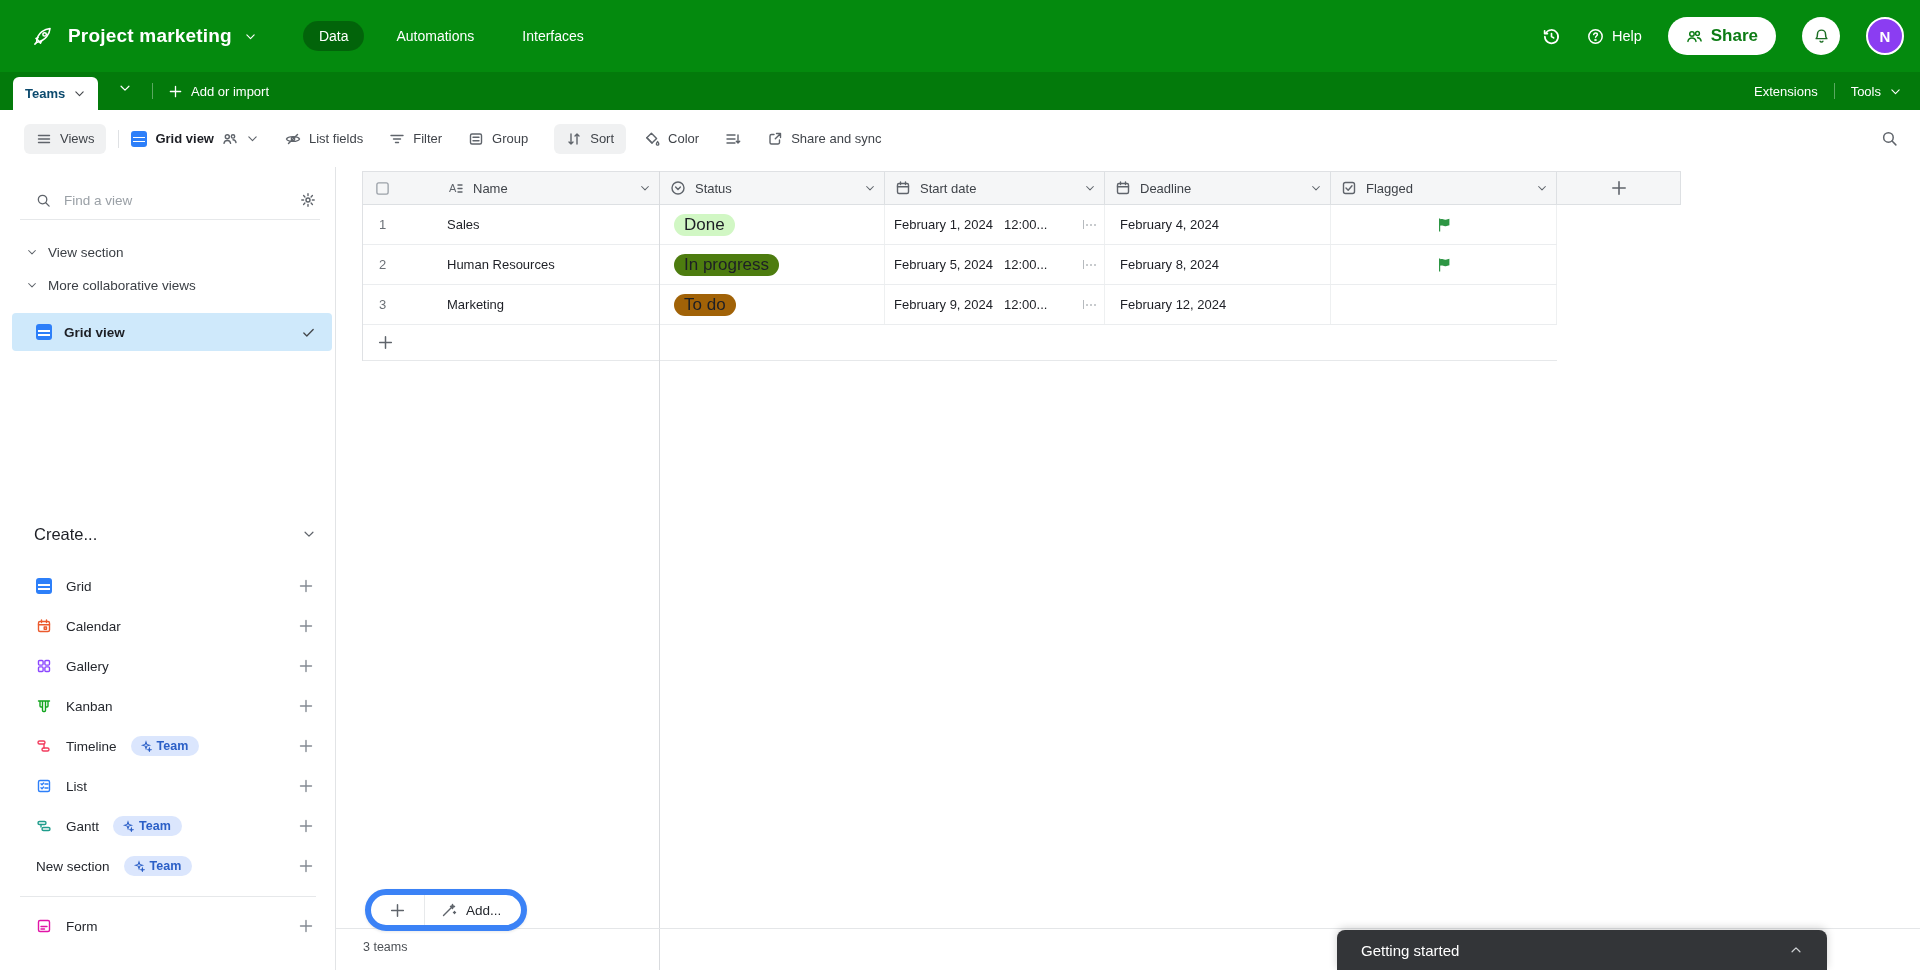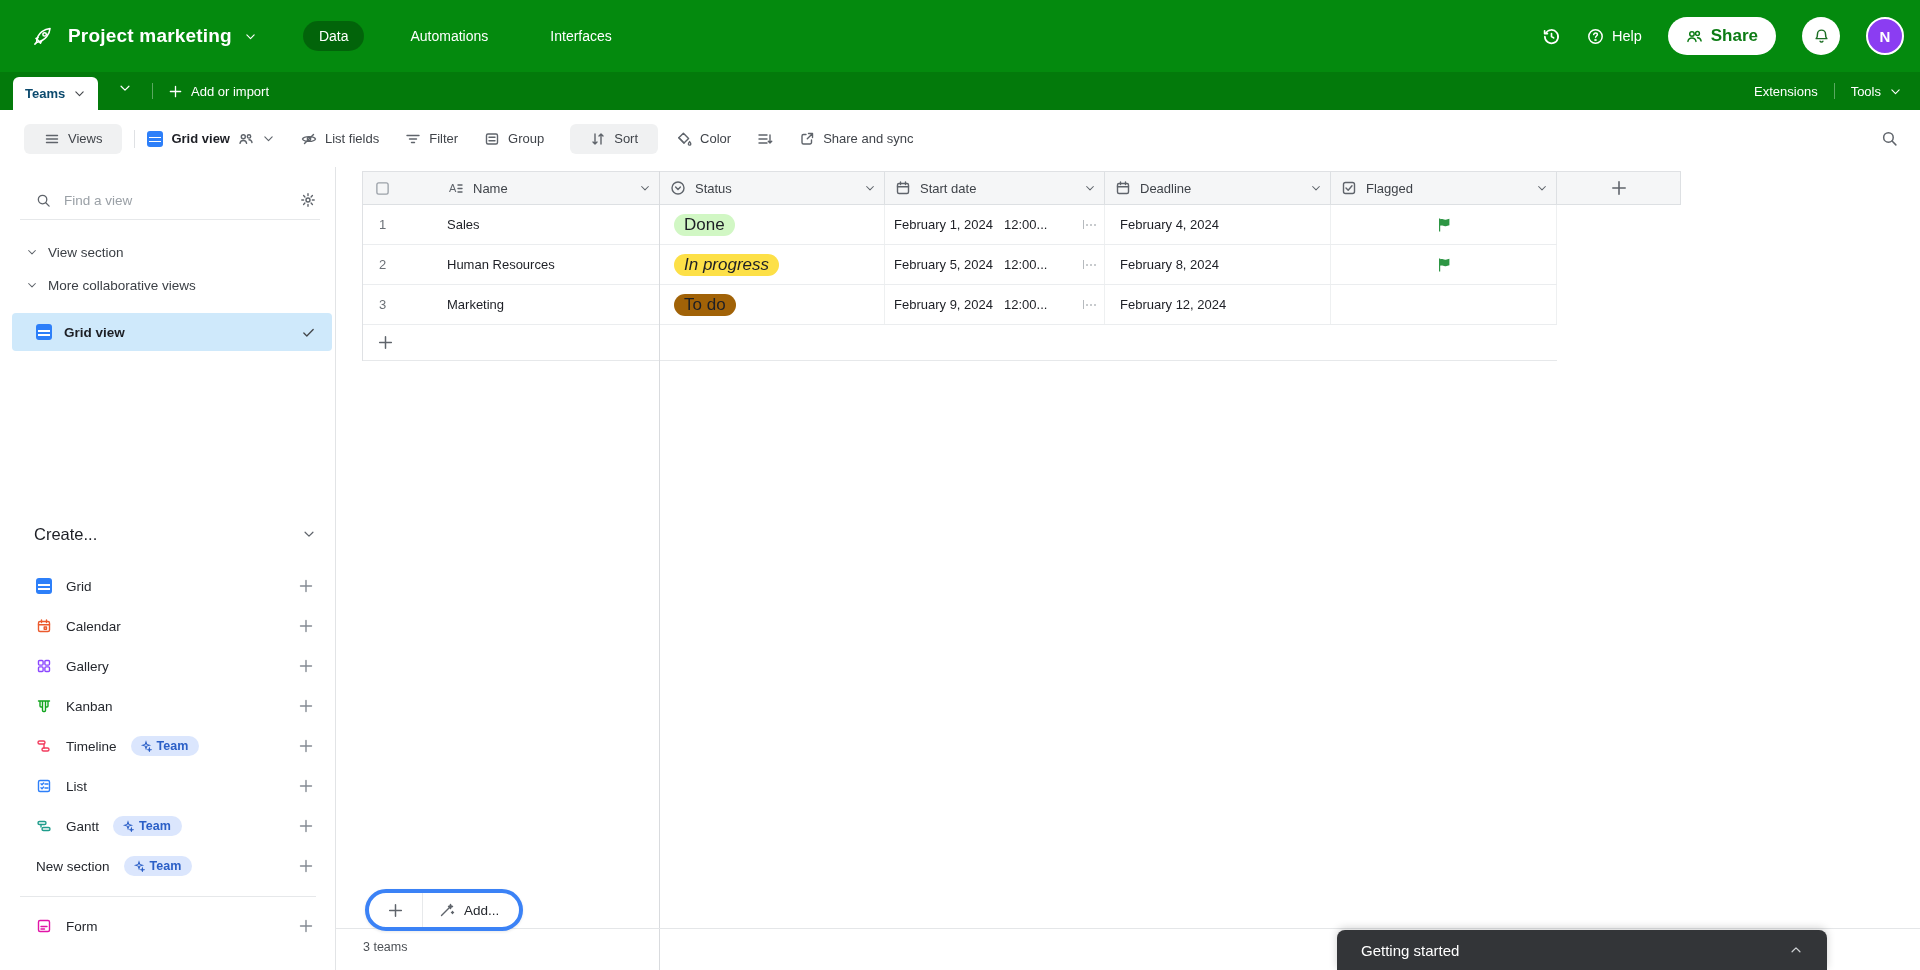--- a/index.html
+++ b/index.html
@@ -6,21 +6,21 @@
   html,body{width:1920px;height:970px;font-family:"Liberation Sans",sans-serif;background:#fff;overflow:hidden}
   #app{position:relative;width:1920px;height:970px}
   .ic{width:16px;height:16px;stroke:#5f646b;fill:none;stroke-width:1.4;stroke-linecap:round;stroke-linejoin:round;flex:none}
   .ic.white{stroke:#fff}
   svg text{stroke:none}
 
   
   .topbar{position:absolute;left:0;top:0;width:1920px;height:72px;background:#048a0e;display:flex;align-items:center;color:#fff}
   .brand{display:flex;align-items:center;gap:12px;margin-left:30px}
   .app-title{font-size:19px;font-weight:bold;letter-spacing:.2px}
-  .top-tabs{display:flex;gap:30px;margin-left:46px;font-size:14px}
+  .top-tabs{display:flex;gap:16px;margin-left:46px;font-size:14px}
   .top-tab{padding:7px 16px;border-radius:16px;cursor:pointer}
   .top-tab.active{background:rgba(0,0,0,.27)}
   .top-right{margin-left:auto;display:flex;align-items:center;gap:26px;margin-right:16px}
   .help{display:flex;align-items:center;gap:8px;font-size:14.5px}
   .share-btn{display:flex;align-items:center;gap:8px;background:#fff;color:#0d7c15;font-size:17px;font-weight:600;height:38px;padding:0 18px;border-radius:19px;border:none;cursor:pointer}
   .share-btn .ic{stroke:#0d7c15}
   .bell-btn{width:38px;height:38px;border-radius:50%;background:#fff;display:flex;align-items:center;justify-content:center;border:none;cursor:pointer}
   .bell-btn .ic{stroke:#1c6e24;width:17px;height:17px}
   .avatar{width:38px;height:38px;border-radius:50%;background:#8b3df2;border:2px solid #fff;color:#fff;font-size:15px;font-weight:600;display:flex;align-items:center;justify-content:center;cursor:pointer}
 
@@ -32,21 +32,21 @@
   .tab-sep{position:absolute;left:152px;top:11px;width:1px;height:16px;background:rgba(255,255,255,.35)}
   .add-import{position:absolute;left:168px;top:0;height:38px;display:flex;align-items:center;gap:8px;cursor:pointer}
   .tabbar-right{position:absolute;right:18px;top:0;height:38px;display:flex;align-items:center;gap:16px}
   .tabbar-right .sep{width:1px;height:16px;background:rgba(255,255,255,.35)}
   .tools{display:flex;align-items:center;gap:8px;cursor:pointer}
   .ext{cursor:pointer}
 
   
   .toolbar{position:absolute;left:0;top:110px;width:1920px;height:57px;background:#fff;display:flex;align-items:center;font-size:13px;color:#40444a}
   .tb{display:flex;align-items:center;gap:8px;cursor:pointer;white-space:nowrap}
-  .tb-btn{padding:7px 20px;border-radius:6px}
+  .tb-btn{padding:7px 12px;border-radius:6px}
   .tb-btn.gray{background:#f0f1f2}
   .toolbar .vsep{width:1px;height:18px;background:#dfe1e4;margin:0 12px}
   .gridview-ic{width:16px;height:16px;border-radius:3px;background:#2d7ff9;position:relative;flex:none}
   .gridview-ic:before{content:"";position:absolute;left:2px;right:2px;top:6px;height:1.6px;background:#fff}
   .gridview-ic:after{content:"";position:absolute;left:2px;right:2px;top:10px;height:1.6px;background:#fff}
   .toolbar-search{margin-left:auto;margin-right:22px;cursor:pointer}
 
   
   .sidebar{position:absolute;left:0;top:167px;width:336px;height:803px;background:#fff;border-right:1px solid #e2e4e6}
   .find-row{position:absolute;left:0;top:14px;width:336px;height:38px;display:flex;align-items:center;padding:0 20px 0 36px;gap:13px}
@@ -91,21 +91,21 @@
   .ovf{margin-left:auto;margin-right:8px;display:flex;align-items:center;gap:2px}
   .ovf i{display:block;width:1px;height:9px;background:#b6babe}
   .ovf b{display:block;width:2px;height:2px;border-radius:50%;background:#b6babe}
   .addrow{display:flex;width:1194px;height:36px;background:#fff;border-bottom:1px solid #e6e8ea;align-items:center;padding-left:14px;cursor:pointer}
   .flagsvg{width:16px;height:16px;fill:#2d9644;stroke:none}
 
   .freeze-line{position:absolute;left:659px;top:171px;width:1px;height:799px;background:#d9dbde}
   .footer-line{position:absolute;left:336px;top:928px;width:1584px;height:1px;background:#e4e6e8}
   .summary{position:absolute;left:363px;top:940px;font-size:12.5px;color:#4d5156}
 
-  .addpill{position:absolute;left:365px;top:889px;height:42px;display:flex;align-items:stretch;background:#fff;border:4px solid #3b82f6;border-radius:21px;box-shadow:0 1px 3px rgba(0,0,0,.09);overflow:hidden}
+  .addpill{position:absolute;left:365px;top:889px;height:42px;display:flex;align-items:stretch;background:#fff;border:6px solid #3b82f6;border-radius:21px;box-shadow:0 1px 3px rgba(0,0,0,.09);overflow:hidden}
   .addpill .seg1{width:54px;display:flex;align-items:center;justify-content:center;border-right:1px solid #e7e9eb;cursor:pointer}
   .addpill .seg2{display:flex;align-items:center;gap:9px;padding:0 20px 0 16px;font-size:13.5px;color:#25282e;cursor:pointer}
 
   .toast{position:absolute;left:1337px;top:930px;width:490px;height:40px;background:#333538;border-radius:8px 8px 0 0;display:flex;align-items:center;color:#fff;font-size:15px;padding:0 24px;box-shadow:0 -2px 8px rgba(0,0,0,.18);cursor:pointer}
   .toast .ic{margin-left:auto;stroke:#cfd2d5;width:14px;height:14px}
 </style>
 </head>
 <body>
 
 <div id="app">
@@ -499,21 +499,21 @@
         <svg class="flagsvg" viewBox="0 0 16 16">
             <path d="M3 1.5h1.2v13H3zM4.2 2.3c2-.8 3.6.9 5.6.4l3.6-.9v6.5l-3.6.9c-2 .5-3.6-1.2-5.6-.4z"></path>
           </svg>
       </div>
     </div>
 
     <div class="drow">
       <div class="dcell nb c-num">2</div>
       <div class="dcell name c-name">Human Resources</div>
       <div class="dcell status c-status">
-          <span class="pill" style="background: #fde047; font-style: italic;">In progress</span>
+          <span class="pill" style="background: #4d7c0f;">In progress</span>
         </div>
       <div class="dcell start c-start">
         <span>February 5, 2024</span>
         <span class="timetrunc">12:00...</span>
         <span class="ovf">
             <i></i>
             <b></b>
             <b></b>
             <b></b>
           </span>

